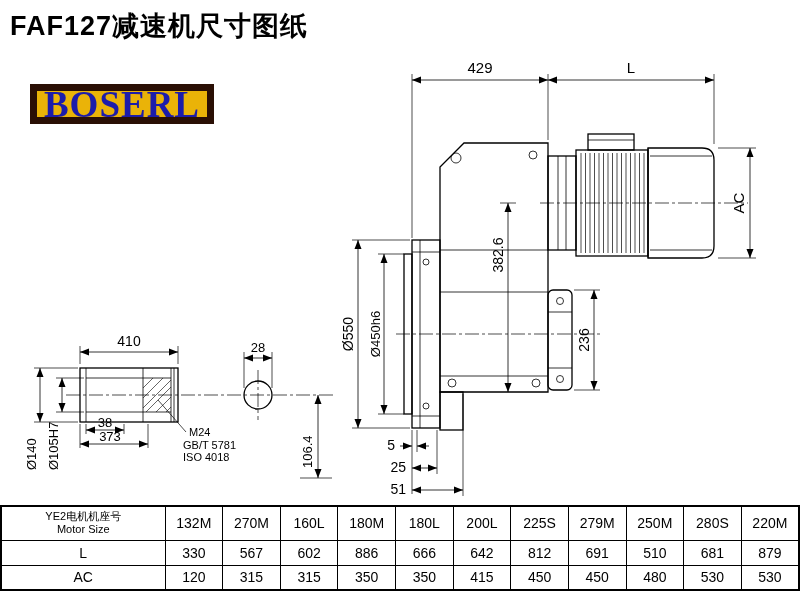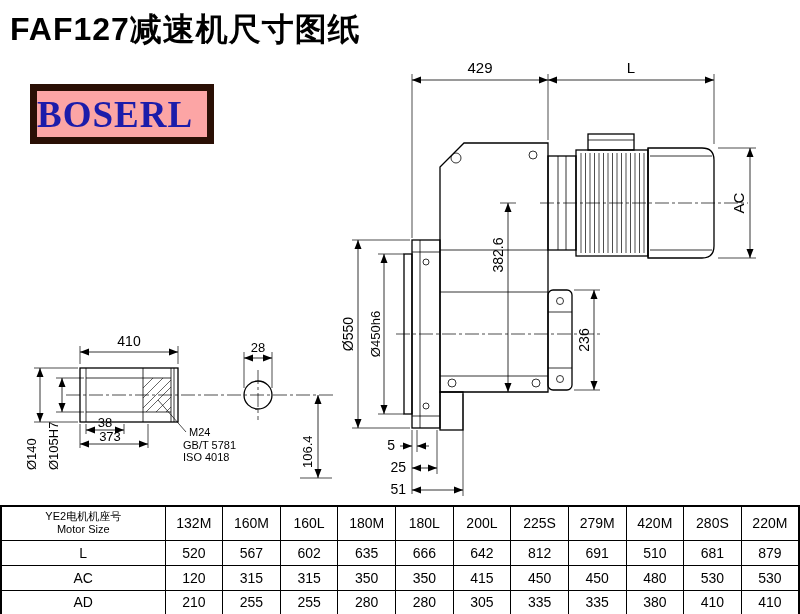--- a/index.html
+++ b/index.html
@@ -1,25 +1,25 @@
 <!DOCTYPE html>
 <html><head>
 <meta charset="utf-8">
 <style>
   * { margin:0; padding:0; box-sizing:border-box; }
   html,body { width:800px; height:614px; background:#fff; }
   .page { position:relative; width:800px; height:614px; overflow:hidden; background:#fff;
           font-family:"Liberation Sans", sans-serif; color:#000; }
 
-  .title { position:absolute; left:10px; top:8px; font-size:32px; font-weight:bold;
+  .title { position:absolute; left:10px; top:8px; font-size:27px; font-weight:bold;
            letter-spacing:1px; font-family:"Liberation Sans", sans-serif; }
 
-  .logo { position:absolute; left:30px; top:84px; width:184px; height:60px;
-          border:7px solid #2a0f05; background:#fca5a5;
-          display:flex; align-items:center; }
+  .logo { position:absolute; left:30px; top:84px; width:184px; height:40px;
+          border:7px solid #2a0f05; background:#eab308;
+          display:flex; align-items:center; justify-content:center; }
   .logo span { color:#1c1caa; font-family:"Liberation Serif", serif; font-size:37px;
                font-weight:bold; line-height:1; letter-spacing:1px; }
 
   svg.drawing { position:absolute; left:0; top:0; }
   .out   { fill:none; stroke:#000; stroke-width:1.3; }
   .det   { fill:none; stroke:#000; stroke-width:0.8; }
   .fin   { fill:none; stroke:#000; stroke-width:0.7; }
   .dim   { fill:none; stroke:#000; stroke-width:0.8; }
   .ext   { fill:none; stroke:#000; stroke-width:0.7; }
   .cl    { fill:none; stroke:#000; stroke-width:0.7; stroke-dasharray:14 3 3 3; }
@@ -260,39 +260,39 @@
         <col>
         <col>
     </colgroup>
     <thead>
       <tr>
         <th class="size-head">
           <div>YE2电机机座号</div>
           <div>Motor Size</div>
         </th>
       <th>132M</th>
-          <th>160M</th>
+          <th>270M</th>
           <th>160L</th>
           <th>180M</th>
           <th>180L</th>
           <th>200L</th>
           <th>225S</th>
           <th>279M</th>
-          <th>420M</th>
+          <th>250M</th>
           <th>280S</th>
           <th>220M</th>
         </tr>
     </thead>
     <tbody>
         <tr>
           <th>L</th>
-          <td>520</td>
+          <td>330</td>
           <td>567</td>
           <td>602</td>
-          <td>635</td>
+          <td>886</td>
           <td>666</td>
           <td>642</td>
           <td>812</td>
           <td>691</td>
           <td>510</td>
           <td>681</td>
           <td>879</td>
         </tr>
         <tr>
           <th>AC</th>
@@ -301,30 +301,16 @@
           <td>315</td>
           <td>350</td>
           <td>350</td>
           <td>415</td>
           <td>450</td>
           <td>450</td>
           <td>480</td>
           <td>530</td>
           <td>530</td>
         </tr>
-        <tr>
-          <th>AD</th>
-          <td>210</td>
-          <td>255</td>
-          <td>255</td>
-          <td>280</td>
-          <td>280</td>
-          <td>305</td>
-          <td>335</td>
-          <td>335</td>
-          <td>380</td>
-          <td>410</td>
-          <td>410</td>
-        </tr>
       </tbody>
   </table>
 
 </div>
 
 </body></html>

